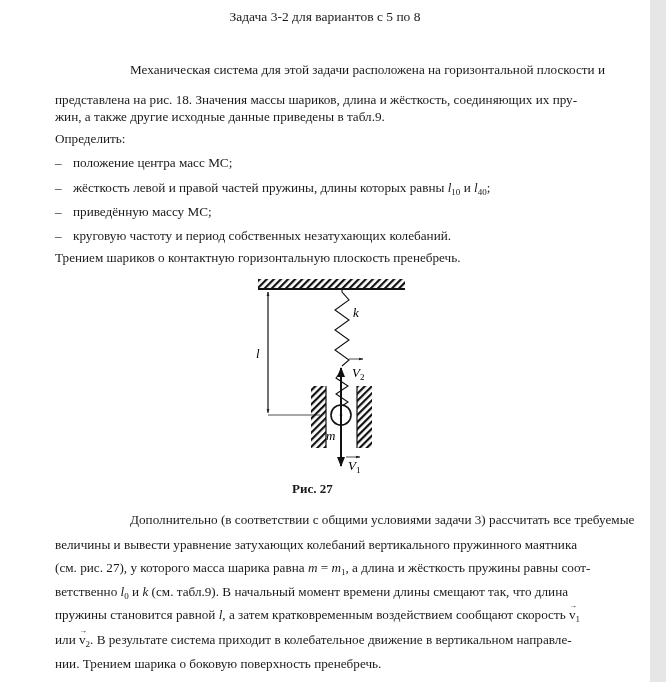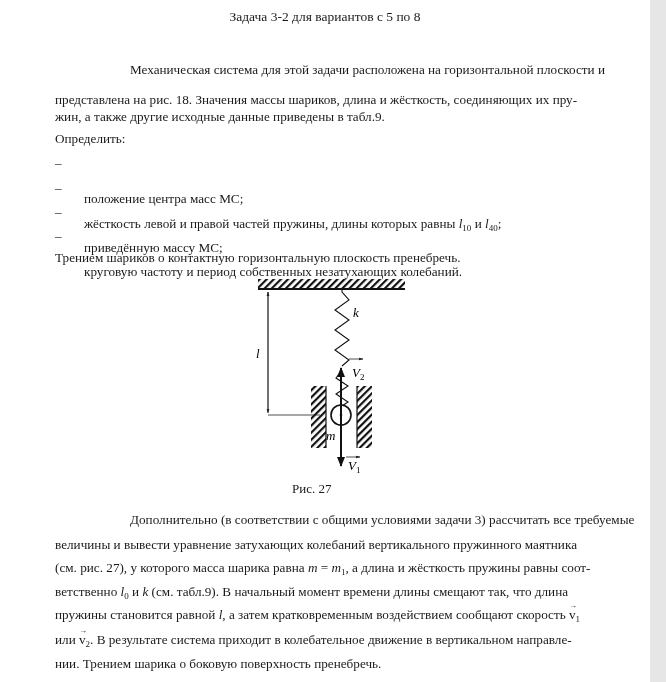--- a/index.html
+++ b/index.html
@@ -16,30 +16,30 @@
   .title {
     position: absolute; left: 0; width: 650px; top: 9px;
     text-align: center; font-weight: normal; font-size: 13.5px;
   }
   .line {
     position: absolute; left: 55px; font-size: 13.2px; white-space: nowrap;
     line-height: 16px;
   }
   .indent { left: 94px; margin-left: 36px; }
   .dash { position: absolute; left: 55px; }
-  .bullet-text { position: absolute; left: 84px; margin-top: 36px; }
+  .bullet-text { position: absolute; left: 73px; }
   i { font-style: italic; }
   sub { font-size: 9px; vertical-align: -3px; line-height: 0; }
   .vec { position: relative; display: inline-block; }
   .vec::before {
     content: "→"; position: absolute; left: 0px; top: -9px; font-size: 8px;
   }
   svg.figure { position: absolute; left: 240px; top: 270px; }
   .caption {
-    position: absolute; left: 292px; top: 481px; font-size: 13px;
+    position: absolute; left: 292px; top: 481px; font-size: 13px; font-weight: bold;
   }
   .fig-label { font-family: "Liberation Serif", serif; font-style: italic; font-size: 13px; }
 </style>
 </head>
 <body>
 
 <div class="gutter"></div>
 
 <div class="title">Задача 3-2 для вариантов с 5 по 8</div>
 

